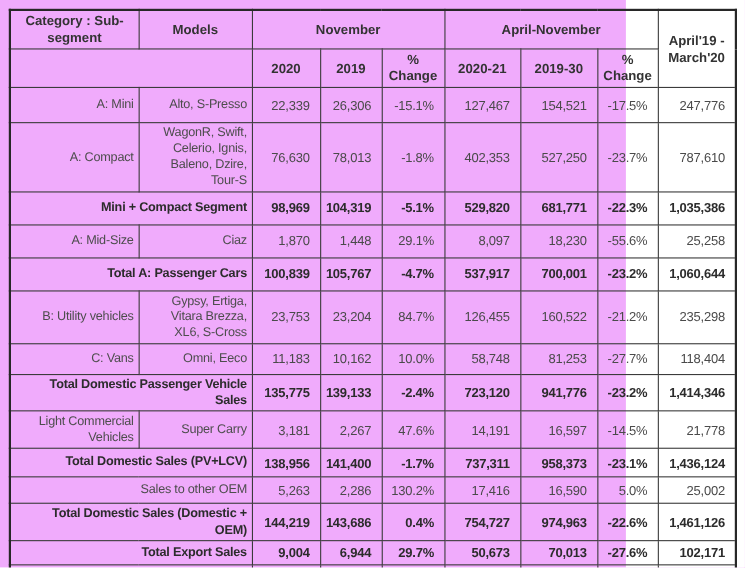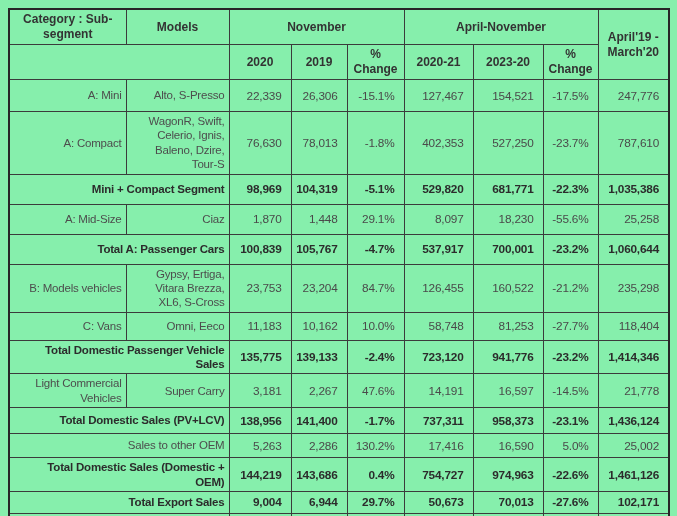--- a/index.html
+++ b/index.html
@@ -2,25 +2,25 @@
 <html><head>
 <meta charset="utf-8">
 <style>
   html, body {
     margin: 0;
     padding: 0;
     background: #ffffff;
     font-family: "Liberation Sans", "DejaVu Sans", sans-serif;
   }
   .page {
-    width: 677px;
+    width: 569px;
     height: 516px;
     box-sizing: border-box;
     padding: 8px 9px 6px 8px;
-    background: #86efac;
+    background: #f0abfc;
   }
   table.sales {
     border-collapse: collapse;
     table-layout: fixed;
     width: 660px;
     border: 2px solid #272727;
   }
   table.sales th,
   table.sales td {
     border: 1px solid #3b3b3b;
@@ -80,21 +80,21 @@
         <th colspan="3">November</th>
         <th colspan="3">April-November</th>
         <th rowspan="2">April'19 - March'20</th>
       </tr>
       <tr style="height:32px">
         <th colspan="2"></th>
         <th>2020</th>
         <th>2019</th>
         <th>% Change</th>
         <th>2020-21</th>
-        <th>2023-20</th>
+        <th>2019-30</th>
         <th>% Change</th>
       </tr>
     </thead>
     <tbody>
         <tr style="height: 32px;">
           <td class="label">A: Mini</td>
           <td class="label">Alto, S-Presso</td>
           <td class="num">22,339</td>
           <td class="num">26,306</td>
           <td class="num">-15.1%</td>
@@ -139,21 +139,21 @@
           <td class="label" colspan="2">Total A: Passenger Cars</td>
           <td class="num">100,839</td>
           <td class="num">105,767</td>
           <td class="num">-4.7%</td>
           <td class="num">537,917</td>
           <td class="num">700,001</td>
           <td class="num">-23.2%</td>
           <td class="num">1,060,644</td>
         </tr>
         <tr style="height: 46px;">
-          <td class="label">B: Models vehicles</td>
+          <td class="label">B: Utility vehicles</td>
           <td class="label">Gypsy, Ertiga, Vitara Brezza, XL6, S-Cross</td>
           <td class="num">23,753</td>
           <td class="num">23,204</td>
           <td class="num">84.7%</td>
           <td class="num">126,455</td>
           <td class="num">160,522</td>
           <td class="num">-21.2%</td>
           <td class="num">235,298</td>
         </tr>
         <tr style="height: 28px;">

